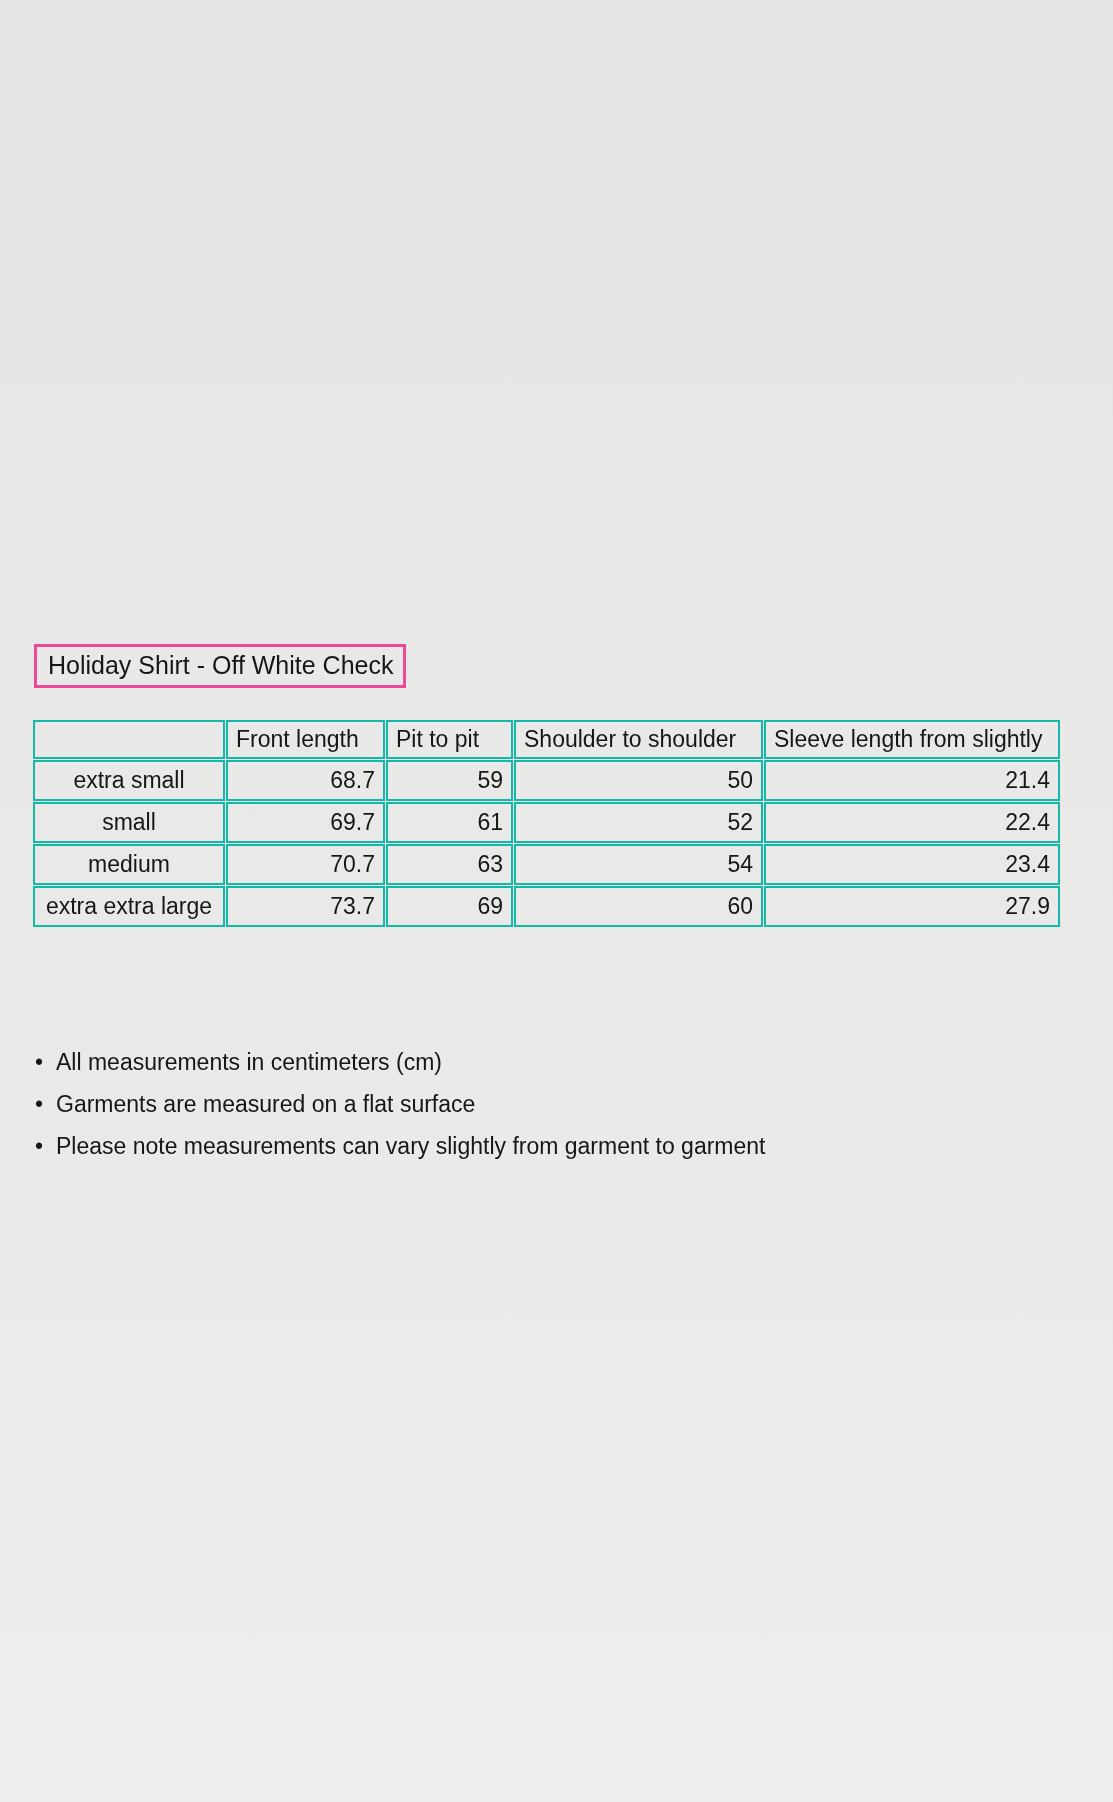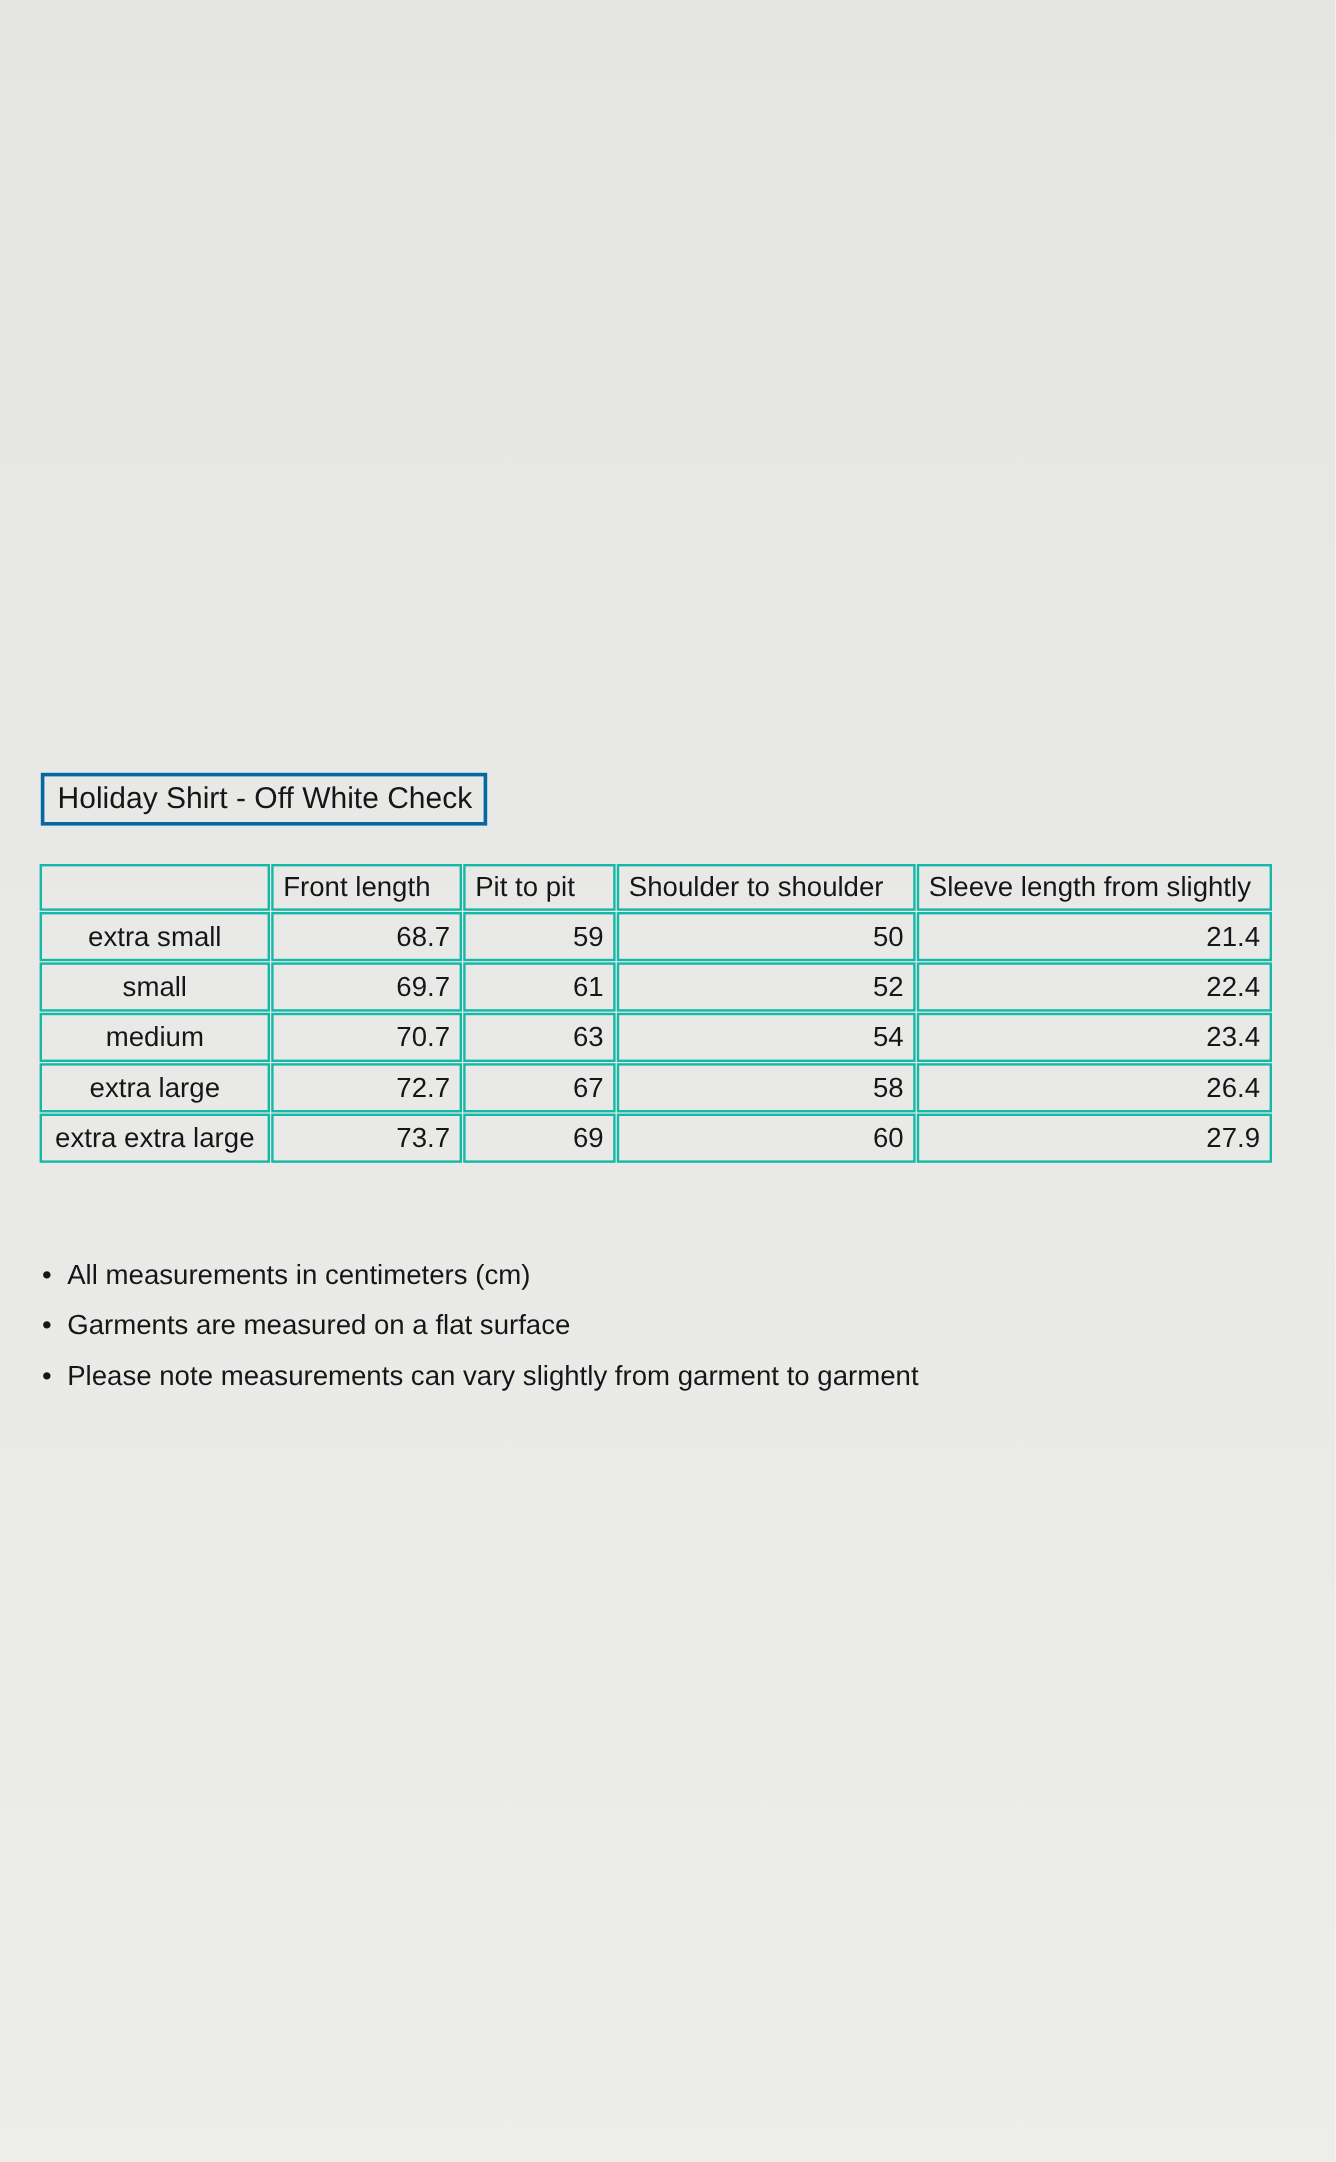--- a/index.html
+++ b/index.html
@@ -12,21 +12,21 @@
     font-family: "Liberation Sans", "DejaVu Sans", sans-serif;
     color: #161616;
     -webkit-font-smoothing: antialiased;
   }
 
   .title-box {
     position: absolute;
     left: 34px;
     top: 644px;
     display: inline-block;
-    border: 3px solid #0369a1;
+    border: 3px solid #ec4899;
     padding: 4px 10px 6px 11px;
     font-size: 25px;
     line-height: 28px;
     white-space: nowrap;
     background: transparent;
   }
 
   .size-table {
     position: absolute;
     left: 32px;
@@ -120,27 +120,20 @@
         <td class="num">22.4</td>
       </tr>
       <tr>
         <td class="size-name">medium</td>
         <td class="num">70.7</td>
         <td class="num">63</td>
         <td class="num">54</td>
         <td class="num">23.4</td>
       </tr>
       <tr>
-        <td class="size-name">extra large</td>
-        <td class="num">72.7</td>
-        <td class="num">67</td>
-        <td class="num">58</td>
-        <td class="num">26.4</td>
-      </tr>
-      <tr>
         <td class="size-name">extra extra large</td>
         <td class="num">73.7</td>
         <td class="num">69</td>
         <td class="num">60</td>
         <td class="num">27.9</td>
       </tr>
     </tbody>
   </table>
 
   <ul class="notes">

